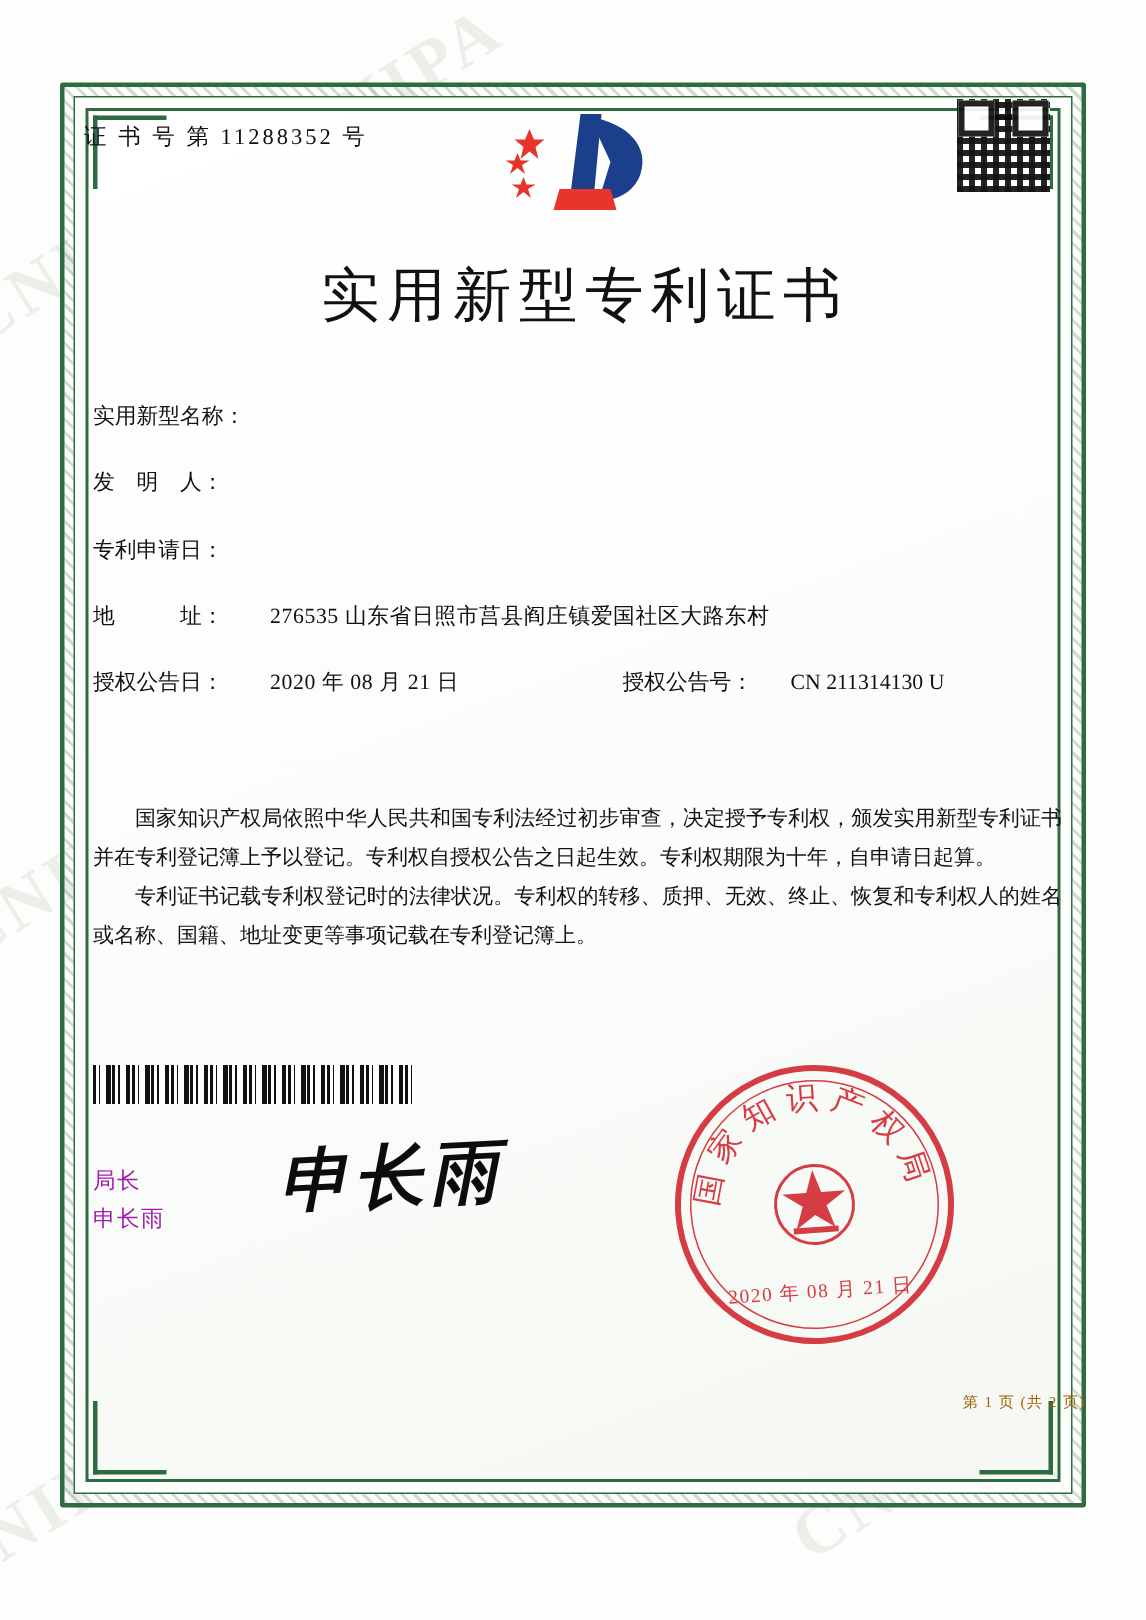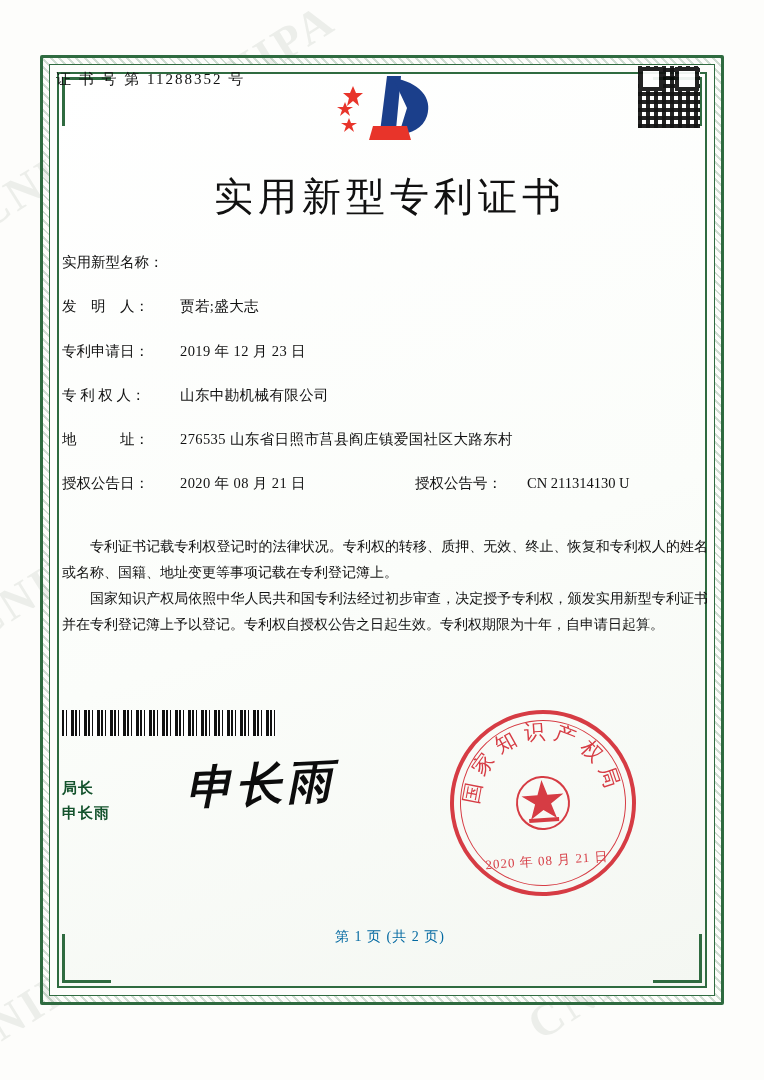--- a/index.html
+++ b/index.html
@@ -93,21 +93,21 @@
     position: absolute;
     left: 56px;
     top: 70px;
     right: 40px;
     bottom: 24px;
   }
 
   .cert-no {
     position: absolute;
     left: 0;
-    top: 0;
+    top: 12px;
     font-size: 15px;
     letter-spacing: 2px;
     color: #111;
   }
 
   .qr {
     position: absolute;
     right: 24px;
     top: -4px;
     width: 62px;
@@ -156,20 +156,21 @@
     right: 10px;
     top: 182px;
     font-size: 14.5px;
     color: #111;
   }
   .frow {
     display: flex;
     align-items: baseline;
     margin-bottom: 24px;
     line-height: 1.4;
+    margin-top: 16px;
   }
   .flabel {
     width: 118px;
     flex: 0 0 118px;
     white-space: nowrap;
   }
   .fvalue {
     flex: 1 1 auto;
     letter-spacing: 0.4px;
   }
@@ -211,23 +212,22 @@
     );
   }
 
   
   .sig-label {
     position: absolute;
     left: 6px;
     top: 706px;
     font-size: 15px;
     line-height: 1.65;
-    color: #14532d;
+    color: #a21caf;
     letter-spacing: 1px;
-    font-weight: bold;
   }
   .signature {
     position: absolute;
     left: 130px;
     top: 684px;
     font-size: 46px;
     font-family: "DejaVu Serif", serif;
     font-style: italic;
     font-weight: bold;
     color: #0c0c0c;
@@ -274,23 +274,23 @@
     color: #d2222c;
     font-size: 13px;
     letter-spacing: 1px;
     font-family: "Liberation Serif", serif;
   }
 
   .page-no {
     position: absolute;
     left: 0; right: 0;
     top: 858px;
-    text-align: center;
-    font-size: 14px;
-    color: #0369a1;
+    text-align: right;
+    font-size: 10px;
+    color: #a16207;
     letter-spacing: 1px;
   }
 </style>
 </head>
 <body>
 
 <div class="page">
 
   <div class="wm-layer">
     <div class="wm wm1">CNIPA</div>
@@ -333,45 +333,39 @@
     </div>
 
     <div class="title">实用新型专利证书</div>
 
     <div class="fields">
       <div class="frow">
         <div class="flabel">实用新型名称：</div>
       </div>
       <div class="frow">
         <div class="flabel">发　明　人：</div>
-        <div class="fvalue">贾若;盛大志</div>
       </div>
       <div class="frow">
         <div class="flabel">专利申请日：</div>
-        <div class="fvalue">2019 年 12 月 23 日</div>
-      </div>
-      <div class="frow">
-        <div class="flabel">专 利 权 人：</div>
-        <div class="fvalue">山东中勘机械有限公司</div>
       </div>
       <div class="frow">
         <div class="flabel">地　　　址：</div>
         <div class="fvalue">276535  山东省日照市莒县阎庄镇爱国社区大路东村</div>
       </div>
       <div class="frow two">
         <div class="flabel">授权公告日：</div>
         <div class="fvalue">2020 年 08 月 21 日</div>
         <div class="flabel2">授权公告号：</div>
         <div class="fvalue2">CN 211314130 U</div>
       </div>
     </div>
 
     <div class="body-text">
+      <p>国家知识产权局依照中华人民共和国专利法经过初步审查，决定授予专利权，颁发实用新型专利证书并在专利登记簿上予以登记。专利权自授权公告之日起生效。专利权期限为十年，自申请日起算。</p>
       <p>专利证书记载专利权登记时的法律状况。专利权的转移、质押、无效、终止、恢复和专利权人的姓名或名称、国籍、地址变更等事项记载在专利登记簿上。</p>
-      <p>国家知识产权局依照中华人民共和国专利法经过初步审查，决定授予专利权，颁发实用新型专利证书并在专利登记簿上予以登记。专利权自授权公告之日起生效。专利权期限为十年，自申请日起算。</p>
     </div>
 
     <div class="barcode"></div>
 
     <div class="sig-label">
       <div>局长</div>
       <div>申长雨</div>
     </div>
 
     <div class="signature">申长雨</div>

